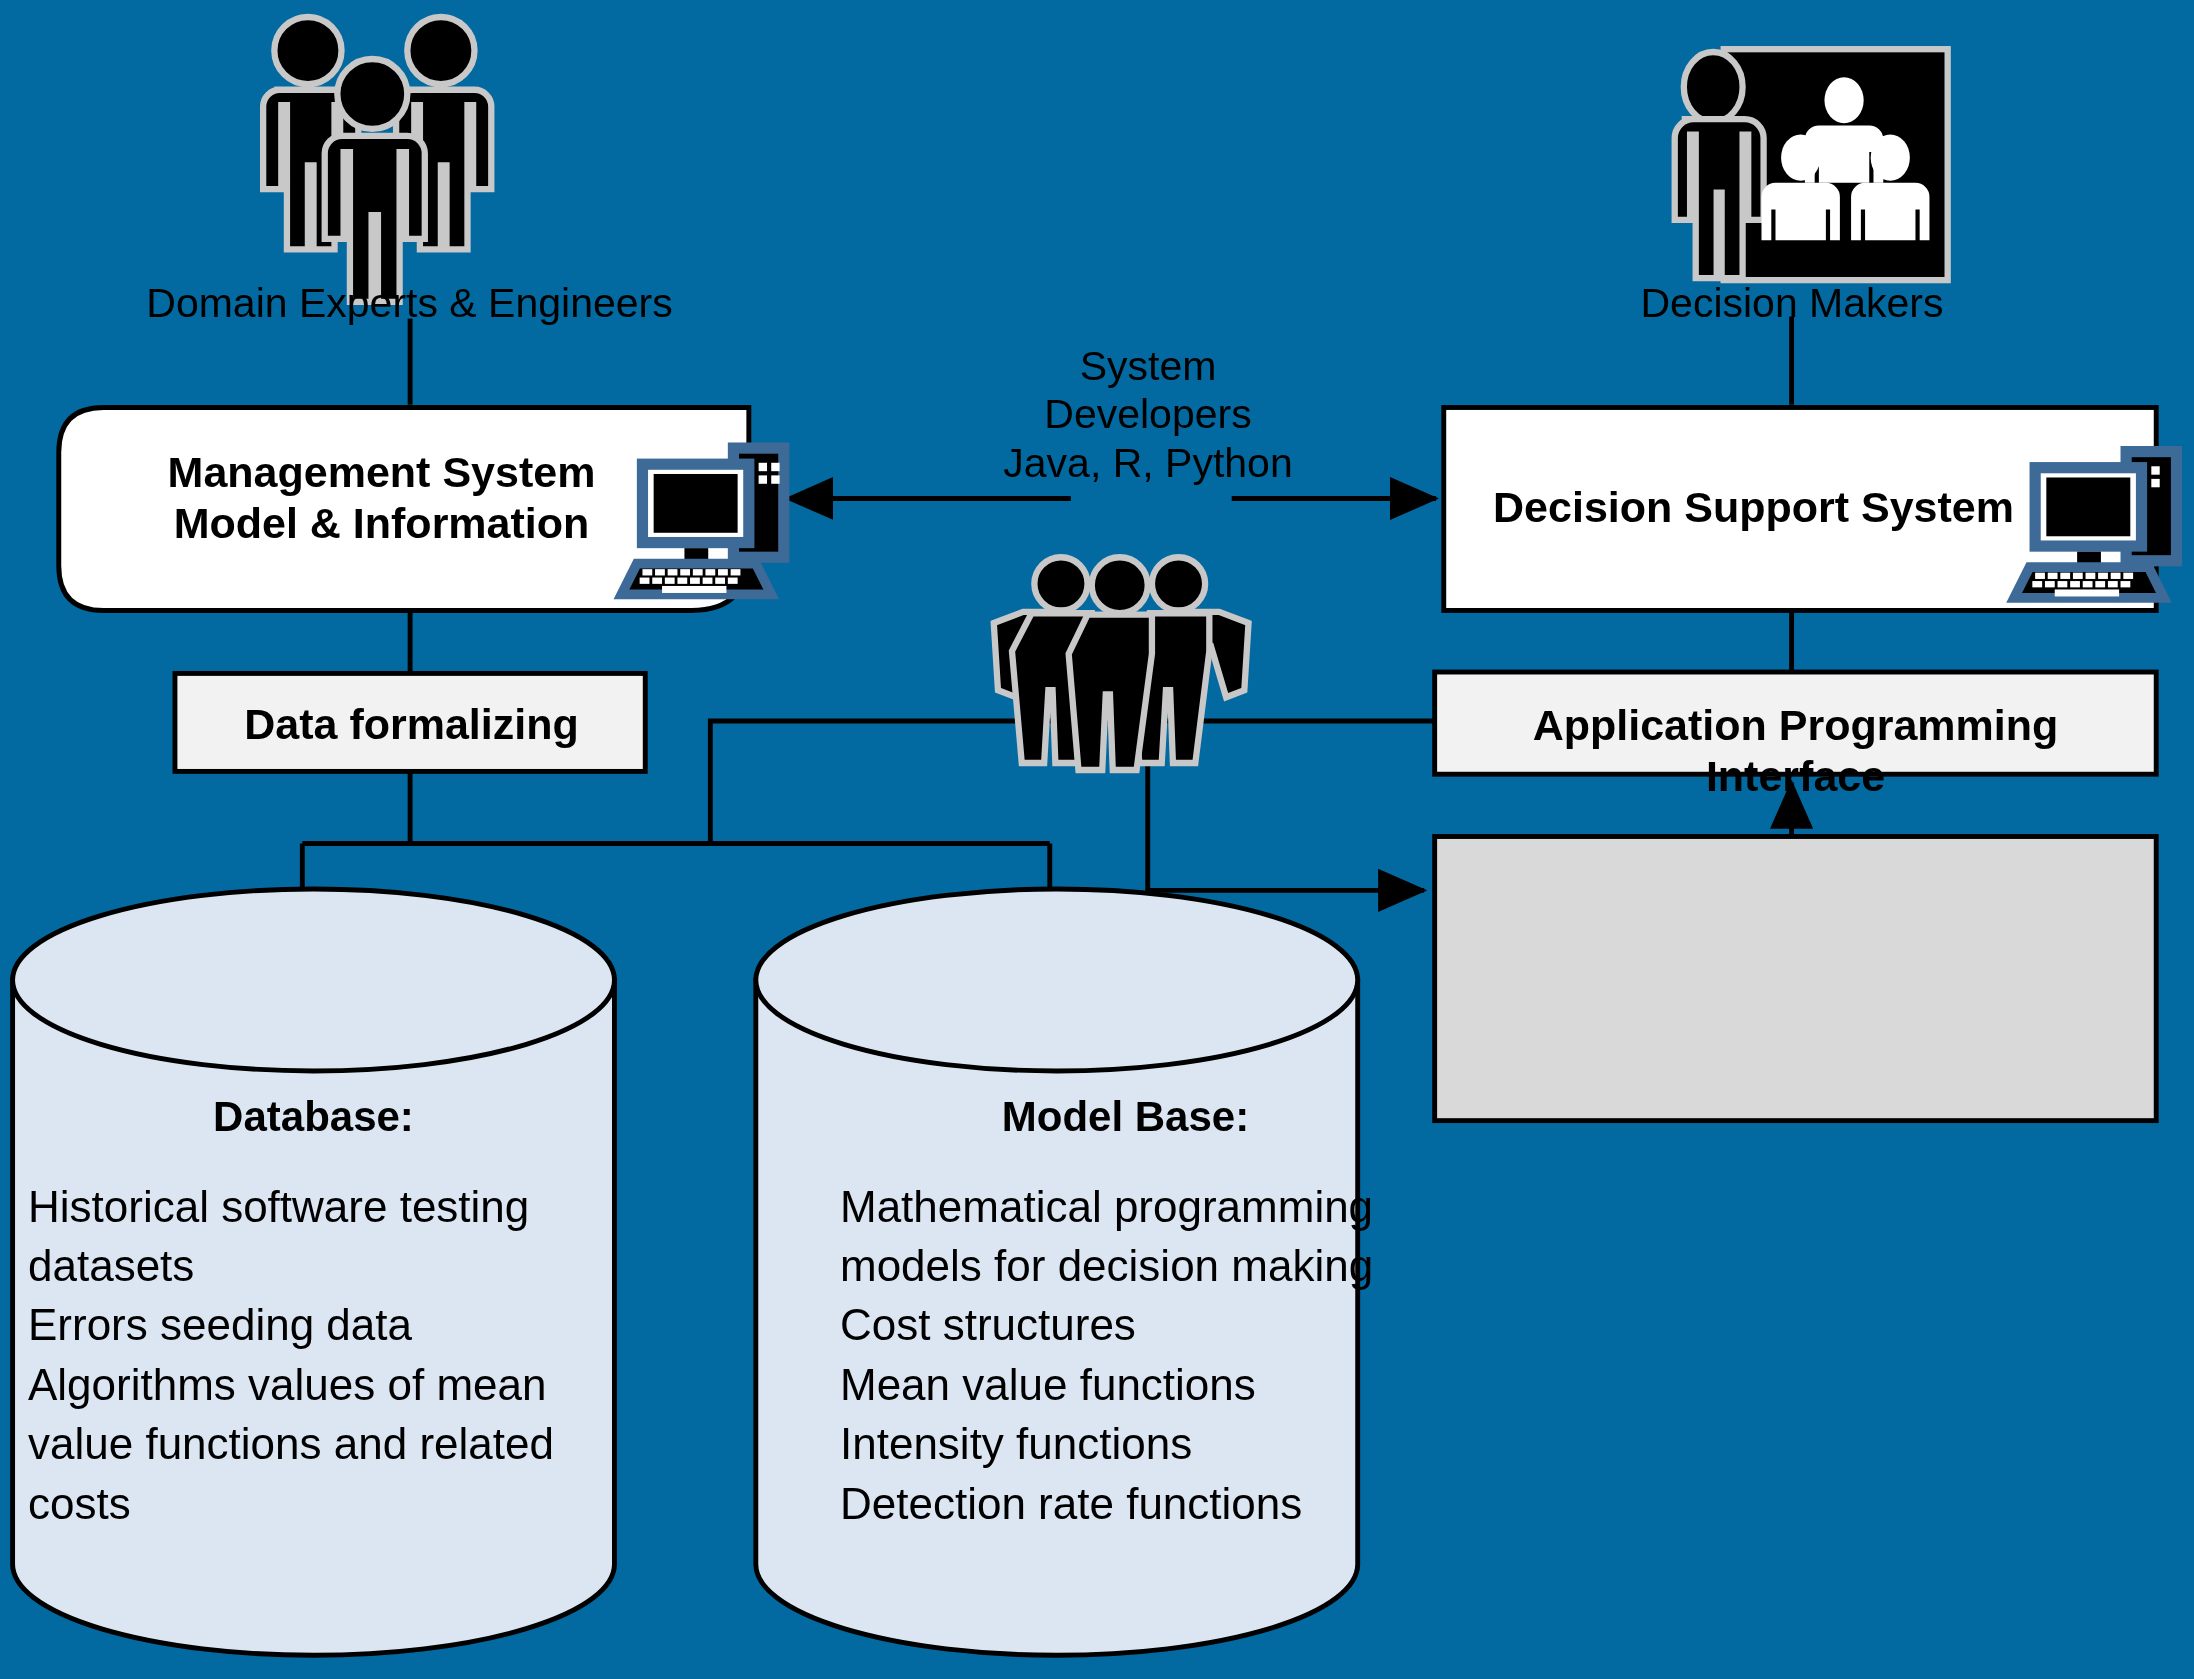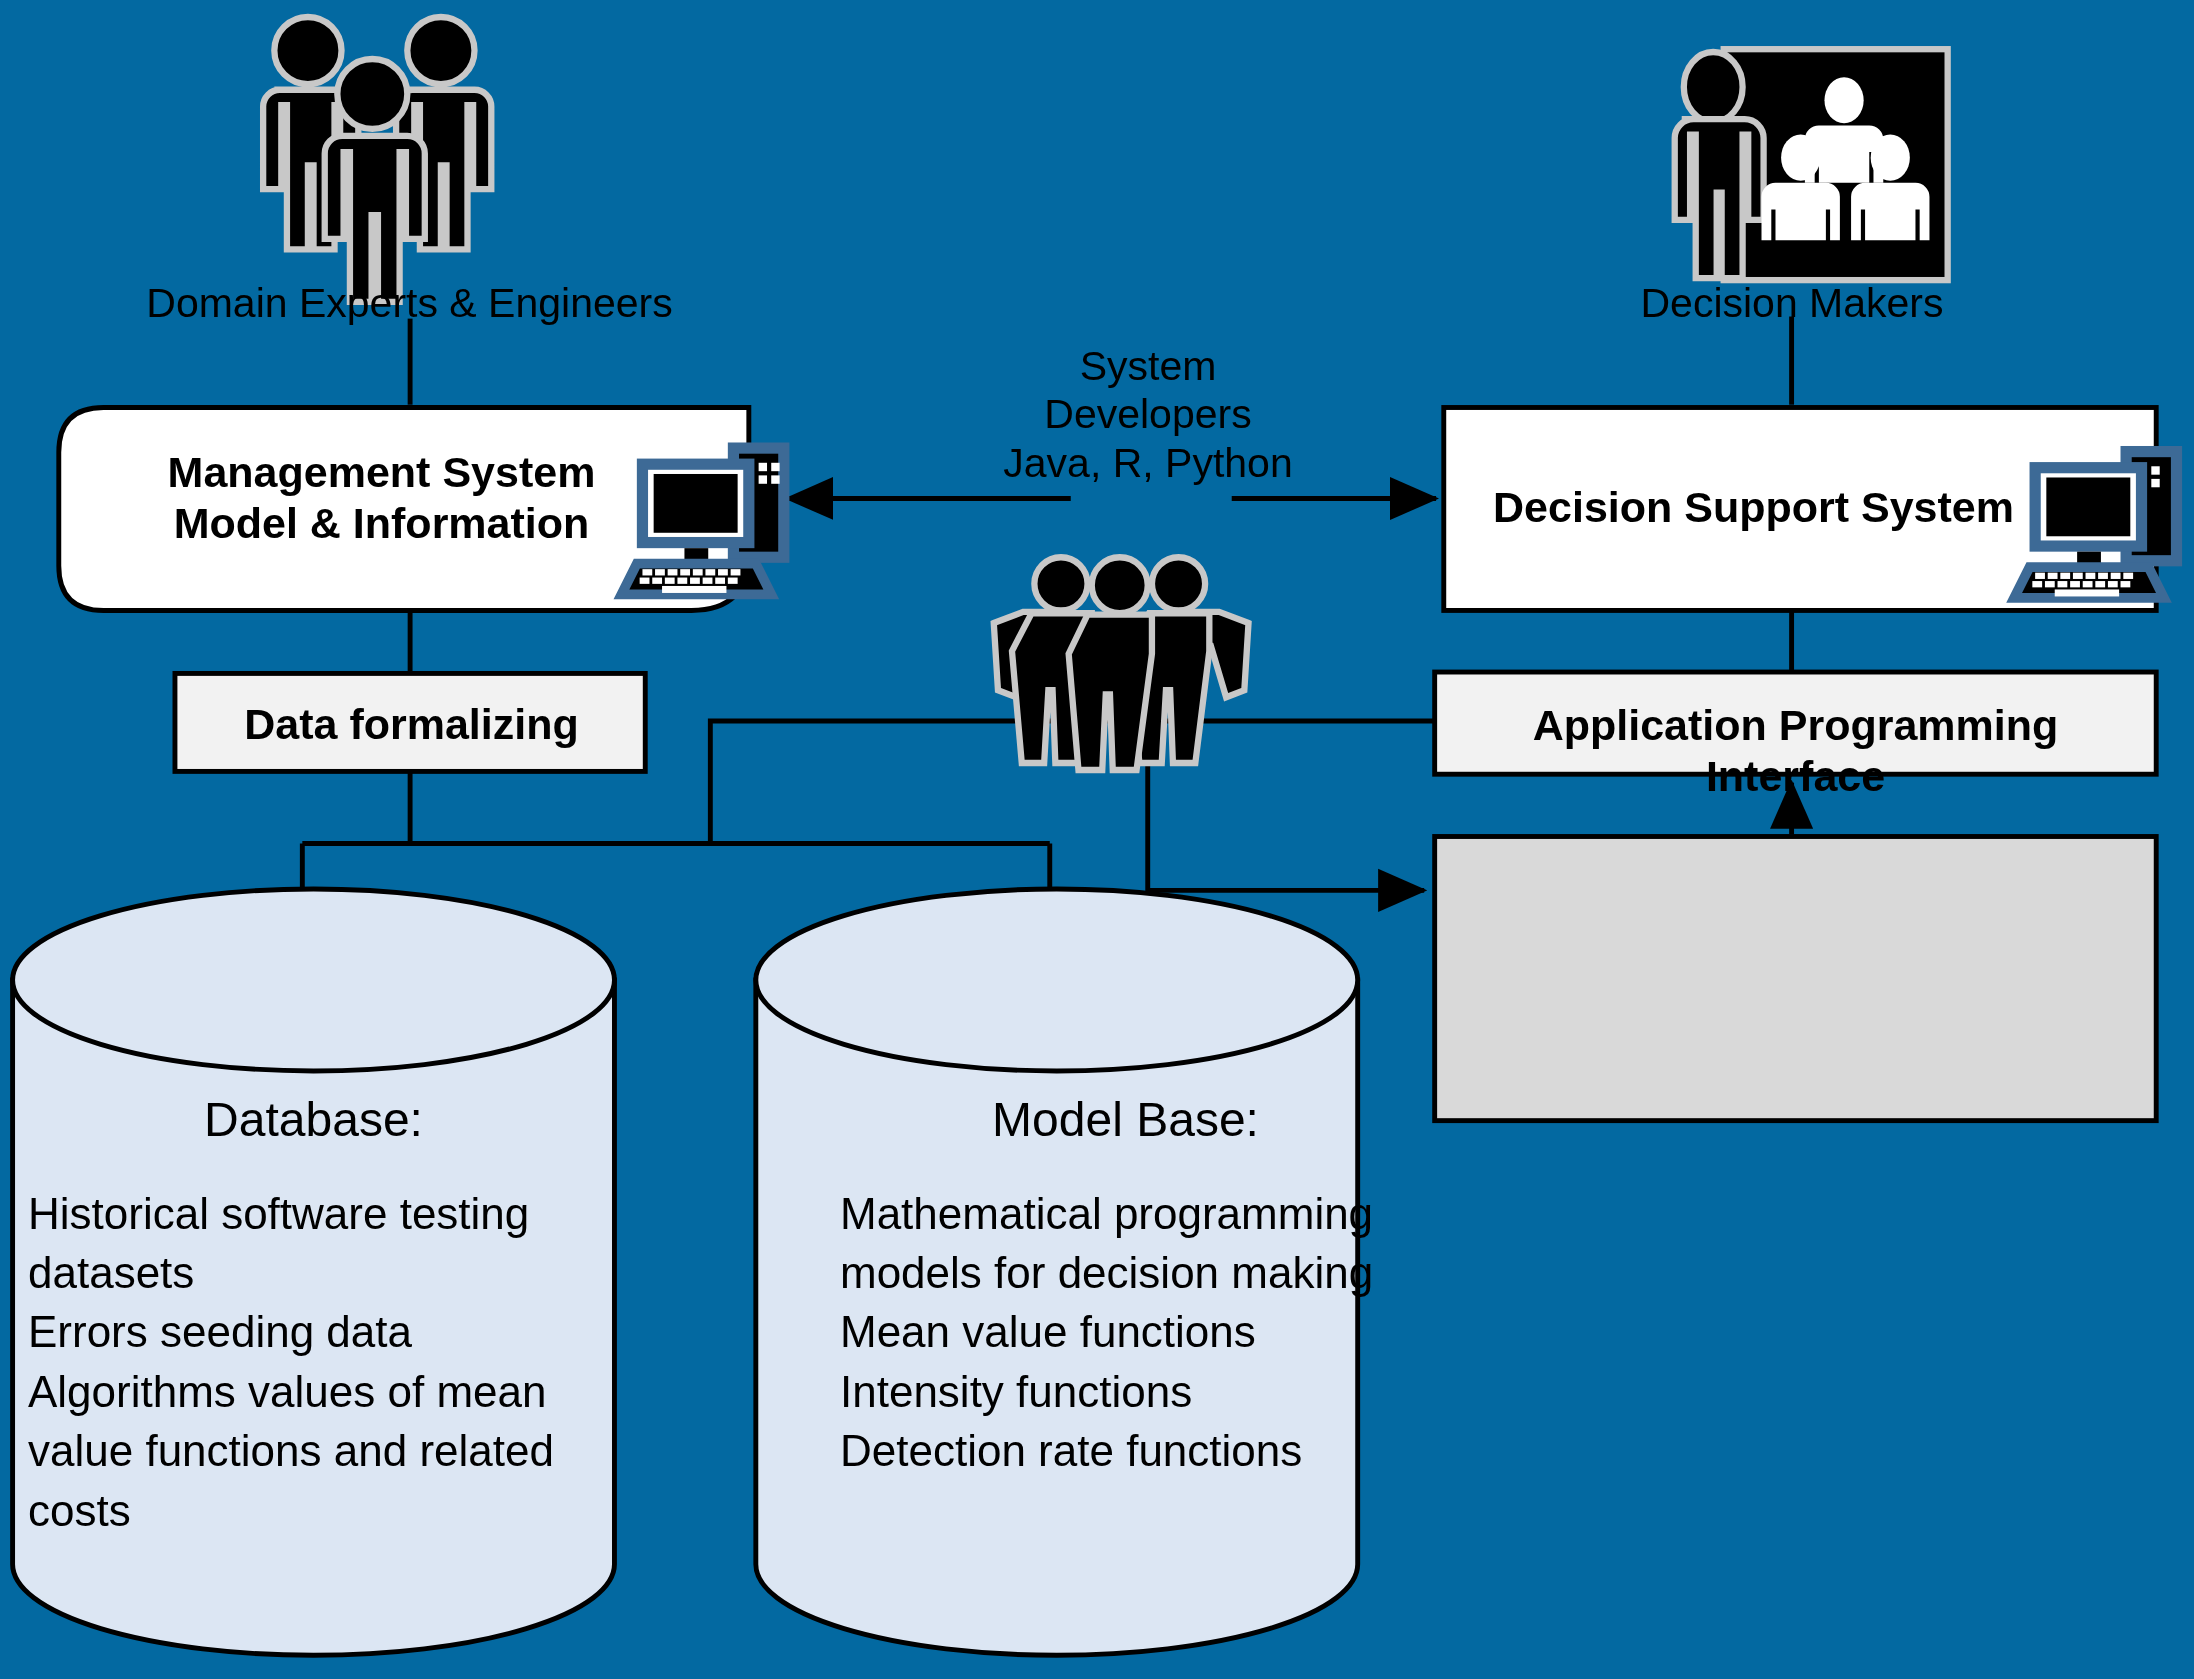--- a/index.html
+++ b/index.html
@@ -2,21 +2,21 @@
 <html style="font-size:11.2px"><head>
 <meta charset="utf-8">
 <style>
   html,body{margin:0;padding:0;background:#ffffff;}
   body{width:2194px;height:1680px;font-family:"Liberation Sans",sans-serif;overflow:hidden;}
   #stage{position:relative;width:2194px;height:1680px;background:#0369a1;}
   svg.layer{position:absolute;left:0;top:0;width:2194px;height:1680px;}
   .lbl{position:absolute;font-family:"Liberation Sans",sans-serif;color:#000;text-align:center;line-height:1.18;}
   .cap{font-size:41px;}
   .boxtxt{font-size:43px;font-weight:bold;}
-  .cyltitle{font-size:48px;font-weight:normal;}
+  .cyltitle{font-size:42px;font-weight:bold;}
   .cylbody{font-size:44px;text-align:left;line-height:1.35;}
   .cebody{font-size:41px;line-height:1.28;}
 </style>
 </head>
 <body>
 
 <div id="stage">
 
   <svg class="layer" viewBox="0 0 3135 2400">
     <defs>
@@ -228,19 +228,20 @@
     <div class="lbl cylbody" style="position:static;">Algorithms values  of mean</div>
     <div class="lbl cylbody" style="position:static;">value functions and related</div>
     <div class="lbl cylbody" style="position:static;">costs</div>
   </div>
 
   <div style="position:absolute;left:796px;top:1092px;width:571px;margin-left:44px;">
     <div class="lbl cyltitle" style="position:static;text-align:center;">Model Base:</div>
     <div style="height:35px;"></div>
     <div class="lbl cylbody" style="position:static;">Mathematical programming</div>
     <div class="lbl cylbody" style="position:static;">models for decision making</div>
+    <div class="lbl cylbody" style="position:static;">Cost structures</div>
     <div class="lbl cylbody" style="position:static;">Mean value functions</div>
     <div class="lbl cylbody" style="position:static;">Intensity functions</div>
     <div class="lbl cylbody" style="position:static;">Detection rate functions</div>
   </div>
 
 </div>
 
 
 </body></html>

